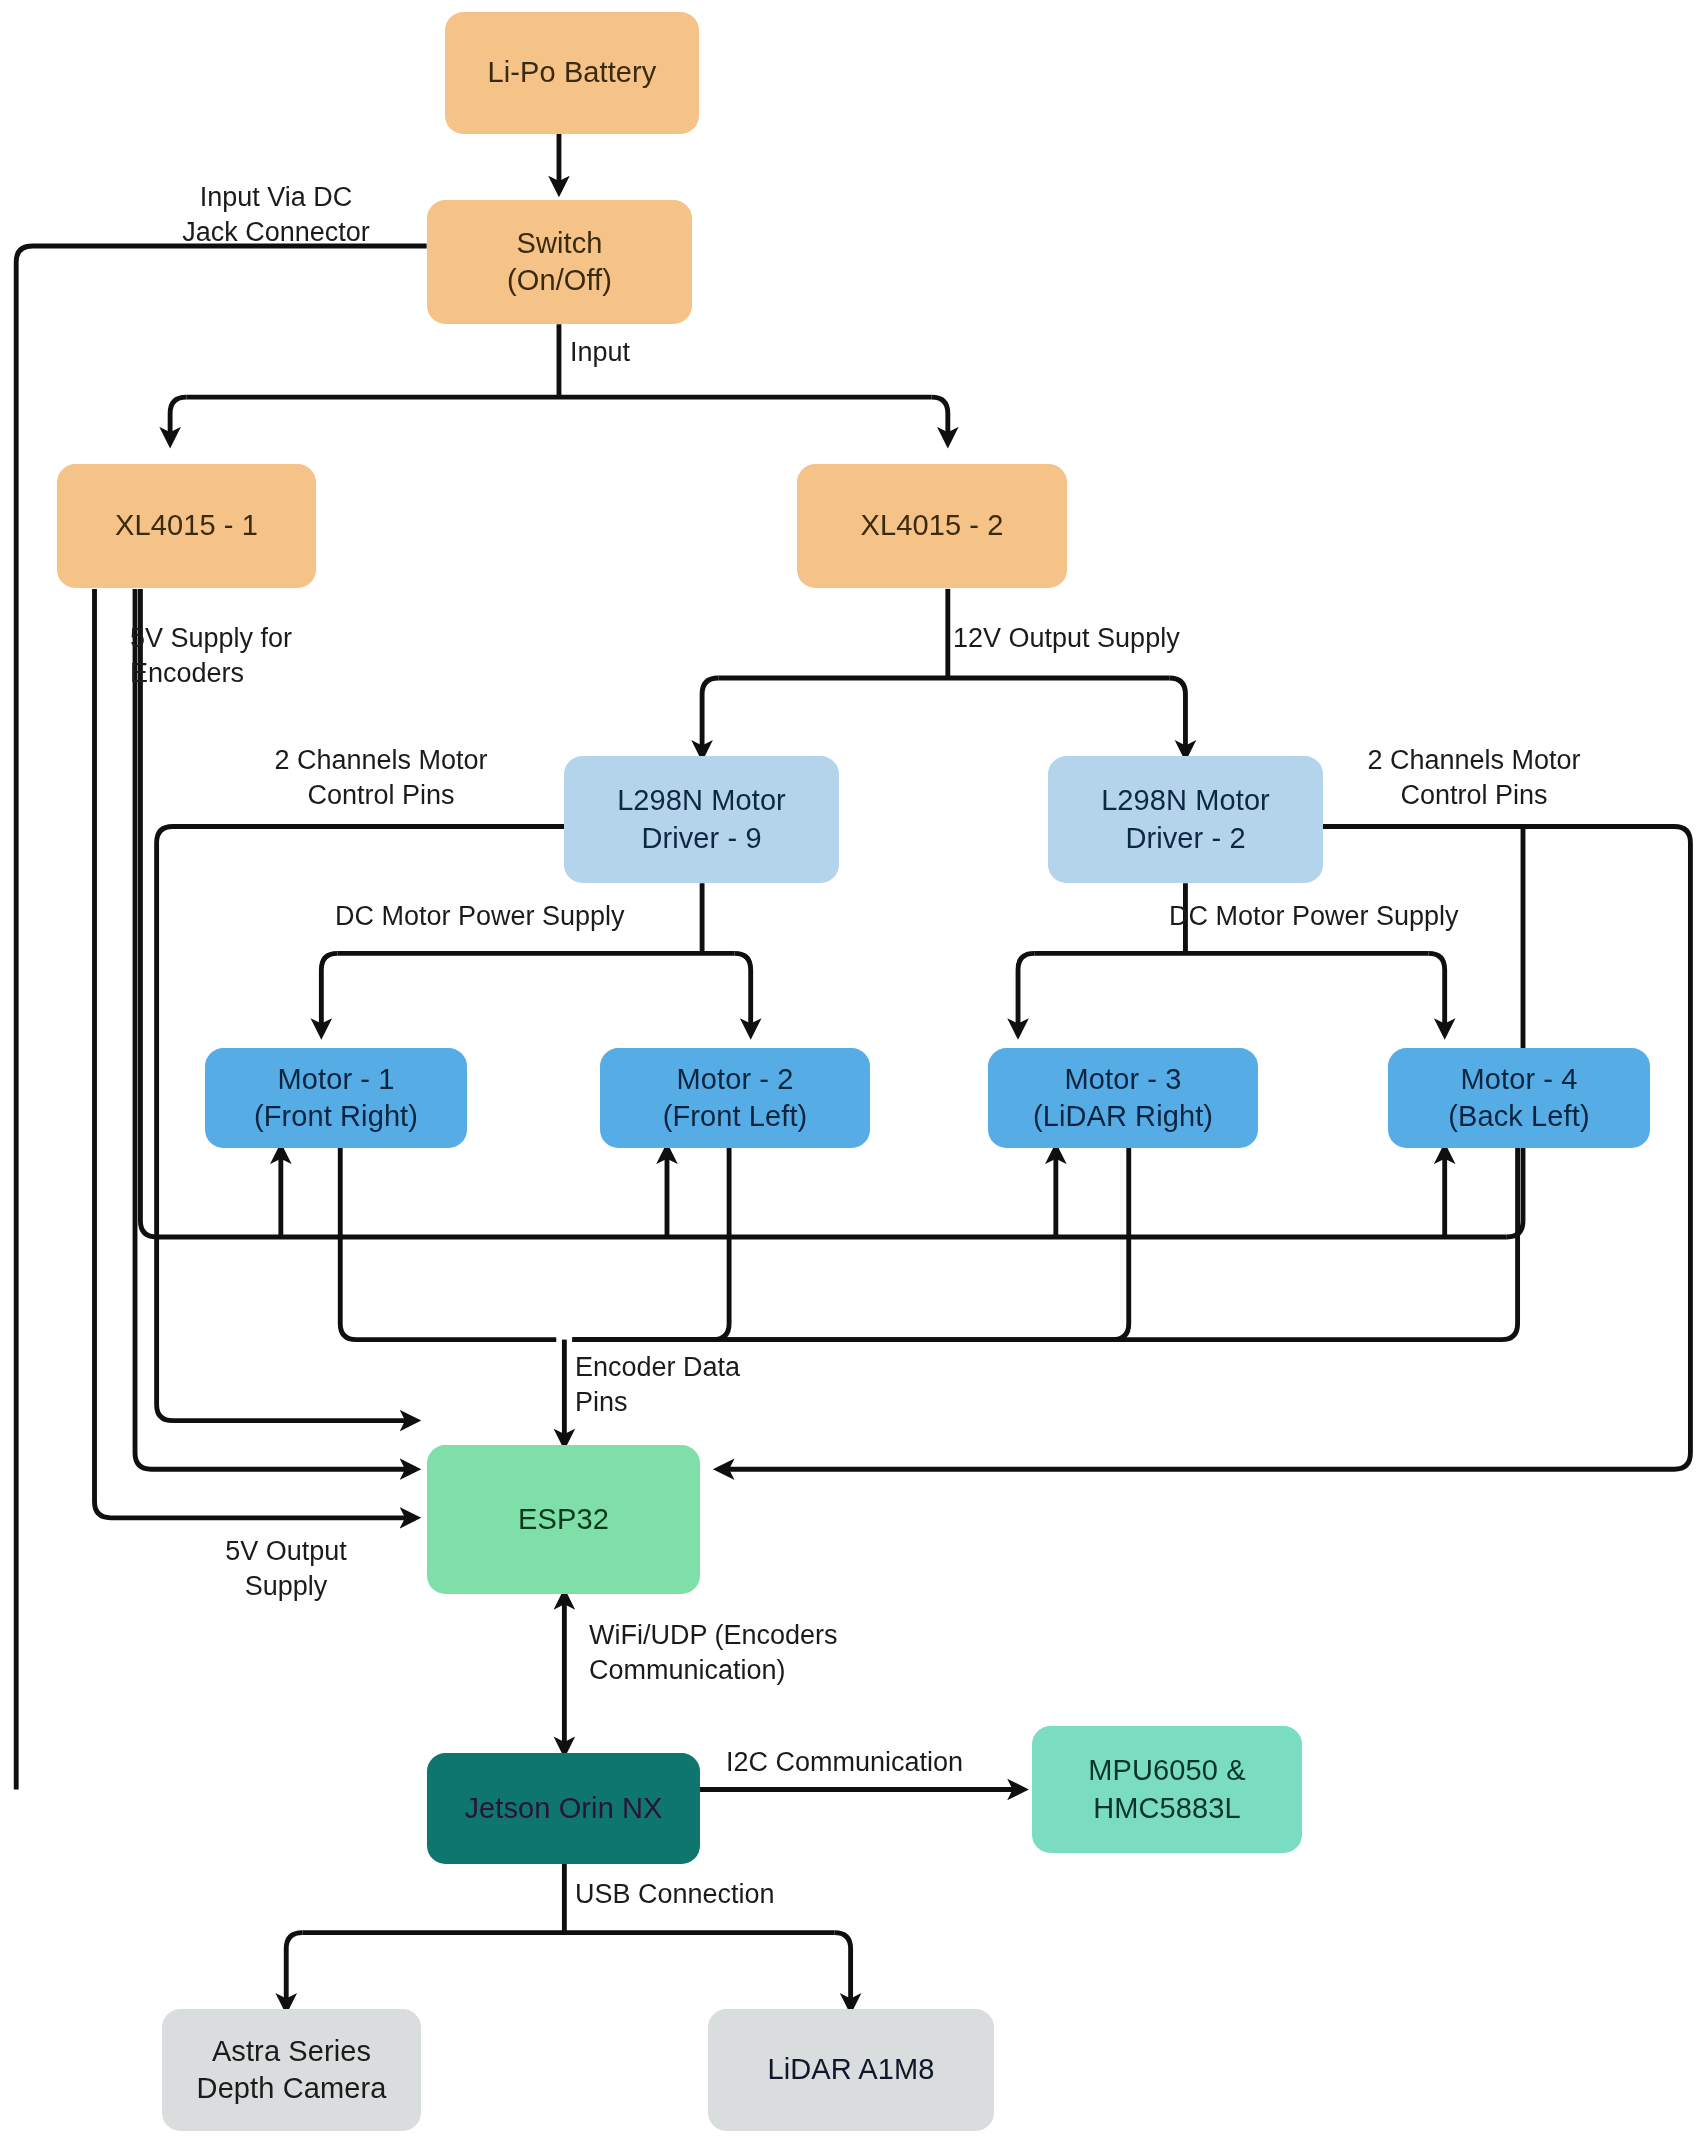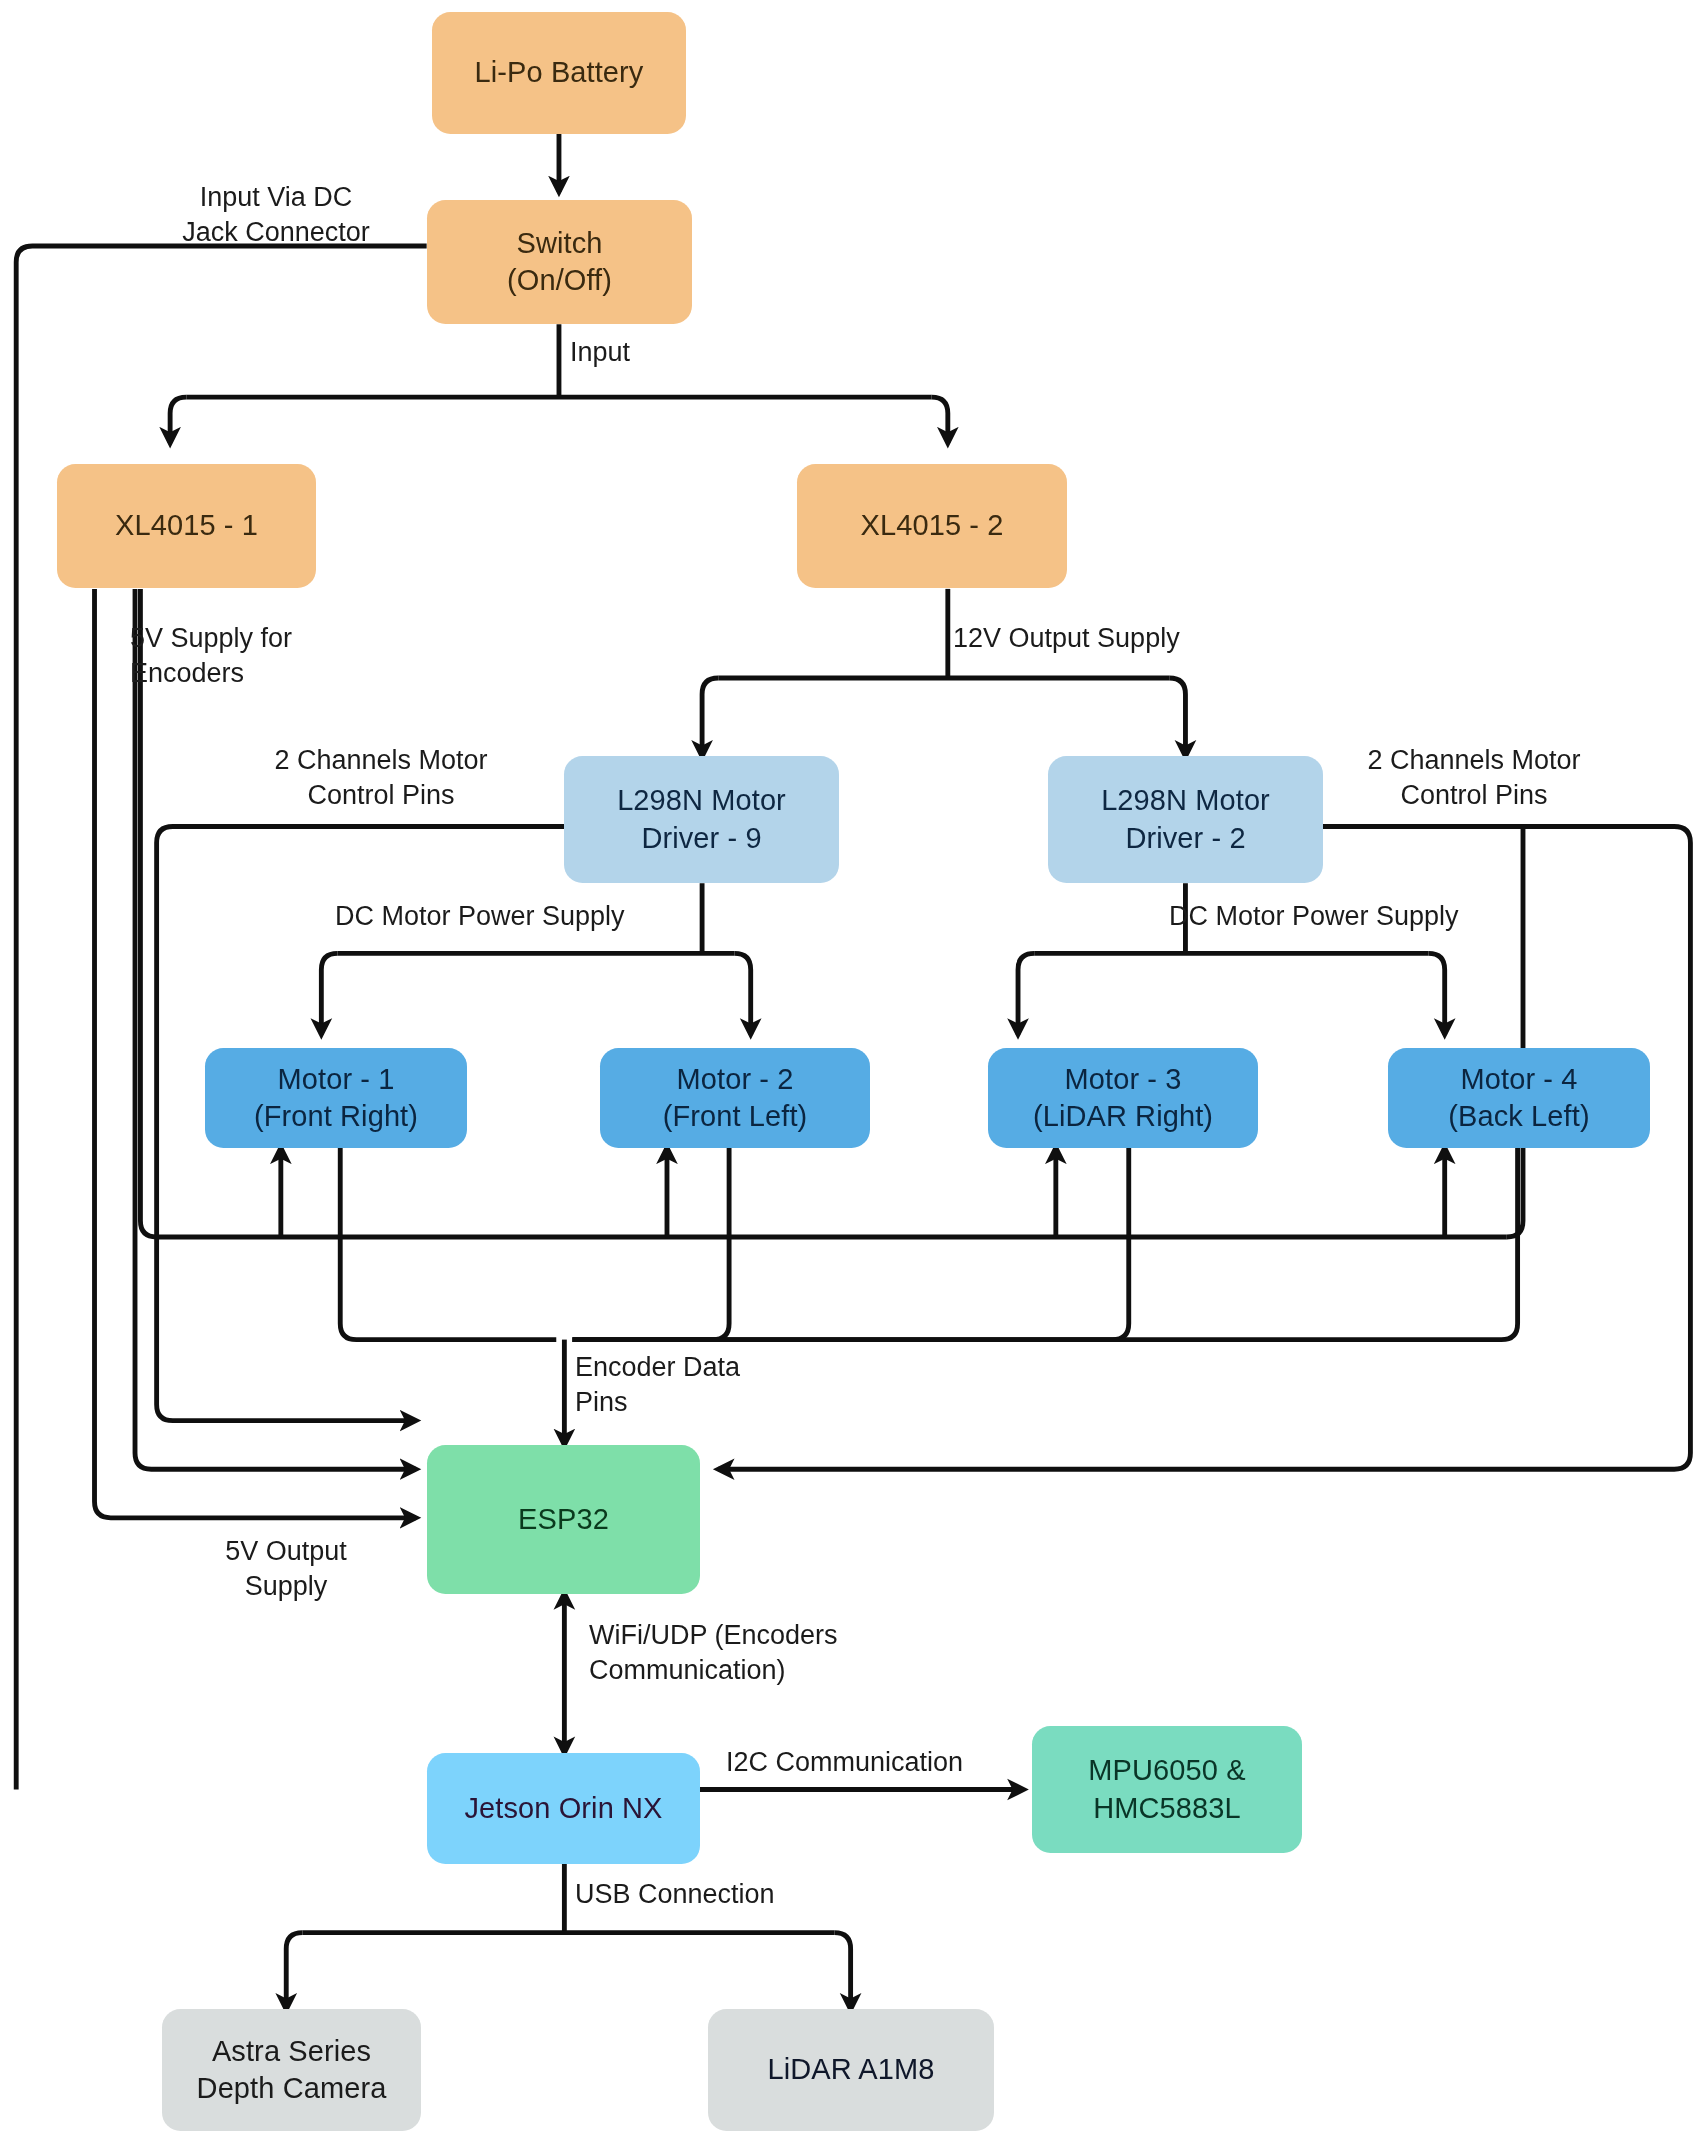--- a/index.html
+++ b/index.html
@@ -128,21 +128,21 @@
     <path class="wire" d="M 1045 2950 L 1045 3245" marker-start="url(#arrow)" marker-end="url(#arrow)"></path>
 
     <path class="wire" d="M 1295 3313 L 1895 3313" marker-end="url(#arrow)"></path>
 
     <path class="wire" d="M 1045 3450 L 1045 3578"></path>
     <path class="wire" d="M 560 3578 L 1545 3578"></path>
     <path class="wire" d="M 560 3578 Q 530 3578 530 3608 L 530 3720" marker-end="url(#arrow)"></path>
     <path class="wire" d="M 1545 3578 Q 1575 3578 1575 3608 L 1575 3720" marker-end="url(#arrow)"></path>
   </svg>
 
-  <div class="node-box" style="left:432px; top:12px; width:254px; height:122px; background:#F5C287; color:#3a2a10;">
+  <div class="node-box" style="left:445px; top:12px; width:254px; height:122px; background:#F5C287; color:#3a2a10;">
     <span>Li-Po Battery</span>
   </div>
 
   <div class="node-box" style="left:427px; top:200px; width:265px; height:124px; background:#F5C287; color:#3a2a10;">
     <span>Switch</span>
     <span class="line2">(On/Off)</span>
   </div>
 
   <div class="node-box" style="left:57px; top:464px; width:259px; height:124px; background:#F5C287; color:#3a2a10;">
     <span>XL4015 - 1</span>
@@ -179,21 +179,21 @@
 
   <div class="node-box" style="left:1388px; top:1048px; width:262px; height:100px; background:#56ACE4; color:#0b2540;">
     <span>Motor - 4</span>
     <span class="line2">(Back Left)</span>
   </div>
 
   <div class="node-box" style="left:427px; top:1445px; width:273px; height:149px; background:#7EDFA9; color:#0a3a1d;">
     <span>ESP32</span>
   </div>
 
-  <div class="node-box" style="left:427px; top:1753px; width:273px; height:111px; background:#7dd3fc; color:#2a1436;">
+  <div class="node-box" style="left:427px; top:1753px; width:273px; height:111px; background:#0f766e; color:#2a1436;">
     <span>Jetson Orin NX</span>
   </div>
 
   <div class="node-box" style="left:1032px; top:1726px; width:270px; height:127px; background:#7ADCC0; color:#0a3527;">
     <span>MPU6050 &amp;</span>
     <span class="line2">HMC5883L</span>
   </div>
 
   <div class="node-box" style="left:162px; top:2009px; width:259px; height:122px; background:#D9DDDD; color:#1b1b1b;">
     <span>Astra Series</span>

